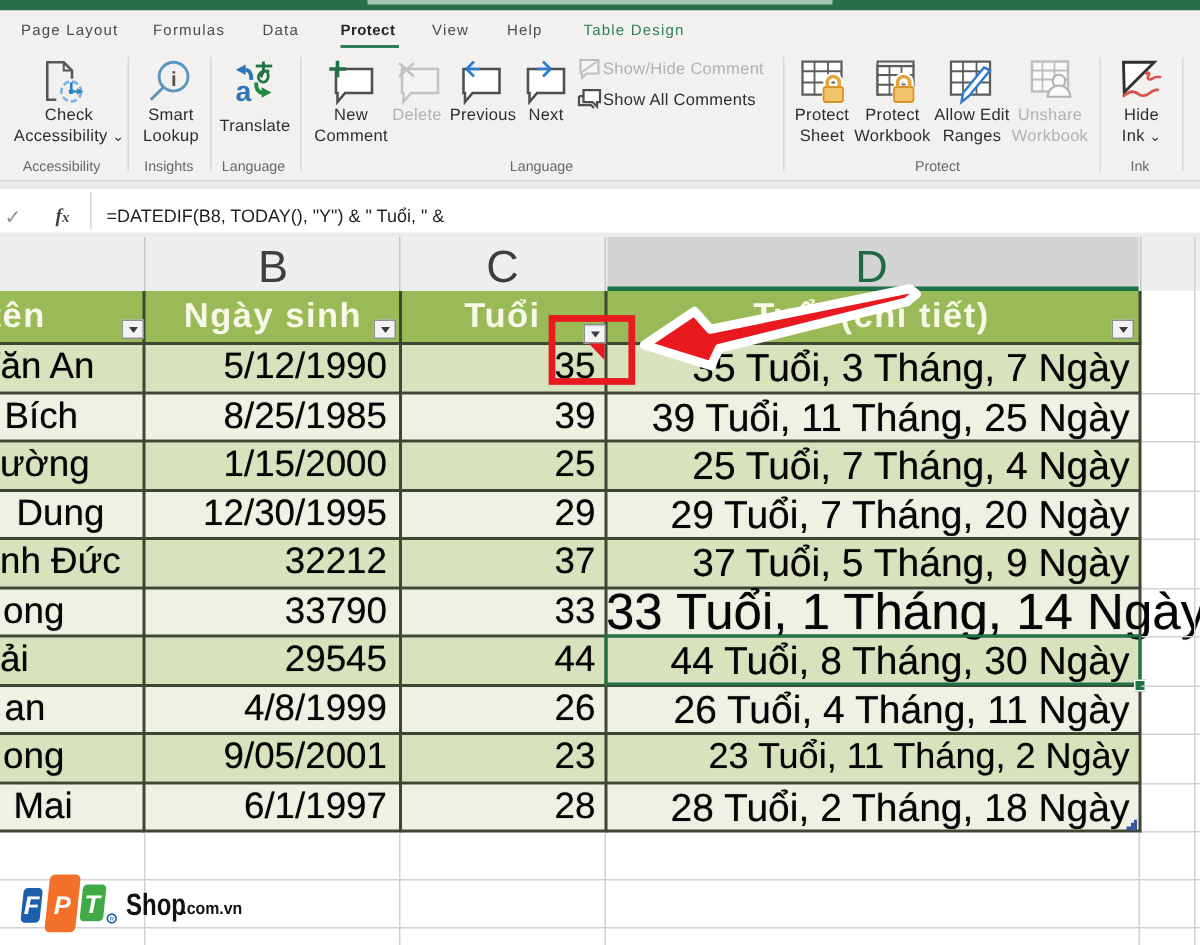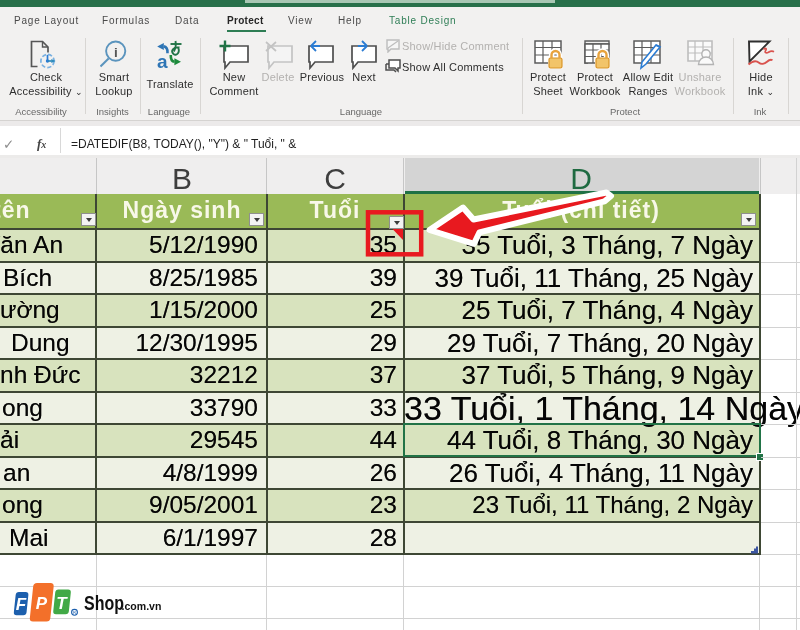--- a/index.html
+++ b/index.html
@@ -246,20 +246,21 @@
 
 <div class="cell celr" style="left:404px;top:230px;width:349px;font-size:26px">35 Tuổi, 3 Tháng, 7 Ngày</div>
 <div class="cell celr" style="left:404px;top:262.5px;width:349px;font-size:26px">39 Tuổi, 11 Tháng, 25 Ngày</div>
 <div class="cell celr" style="left:404px;top:295px;width:349px;font-size:26px">25 Tuổi, 7 Tháng, 4 Ngày</div>
 <div class="cell celr" style="left:404px;top:327.5px;width:349px;font-size:26px">29 Tuổi, 7 Tháng, 20 Ngày</div>
 <div class="cell celr" style="left:404px;top:360px;width:349px;font-size:26px">37 Tuổi, 5 Tháng, 9 Ngày</div>
 <div class="cell celr" style="left:404px;top:392.5px;width:349px;font-size:34px">33 Tuổi, 1 Tháng, 14 Ngày</div>
 <div class="cell celr" style="left:404px;top:425px;width:349px;font-size:26px">44 Tuổi, 8 Tháng, 30 Ngày</div>
 <div class="cell celr" style="left:404px;top:457.5px;width:349px;font-size:26px">26 Tuổi, 4 Tháng, 11 Ngày</div>
 <div class="cell celr" style="left:404px;top:490px;width:349px;font-size:24px">23 Tuổi, 11 Tháng, 2 Ngày</div>
+<div class="cell celr" style="left:404px;top:522.5px;width:349px;font-size:26px">28 Tuổi, 2 Tháng, 18 Ngày</div>
 
 <div class="abs" style="left:402.5px;top:422.5px;width:358px;height:34.5px;border:2px solid #217346;box-sizing:border-box"></div>
 <div class="abs" style="left:756px;top:453px;width:5.5px;height:5.5px;background:#217346;border:1px solid #fff"></div>
 
 <div class="lgl" style="left:761px;top:261.5px;width:39px;height:1px"></div>
 <div class="lgl" style="left:761px;top:294px;width:39px;height:1px"></div>
 <div class="lgl" style="left:761px;top:326.5px;width:39px;height:1px"></div>
 <div class="lgl" style="left:761px;top:359px;width:39px;height:1px"></div>
 <div class="lgl" style="left:761px;top:391.5px;width:39px;height:1px"></div>
 <div class="lgl" style="left:761px;top:424px;width:39px;height:1px"></div>

